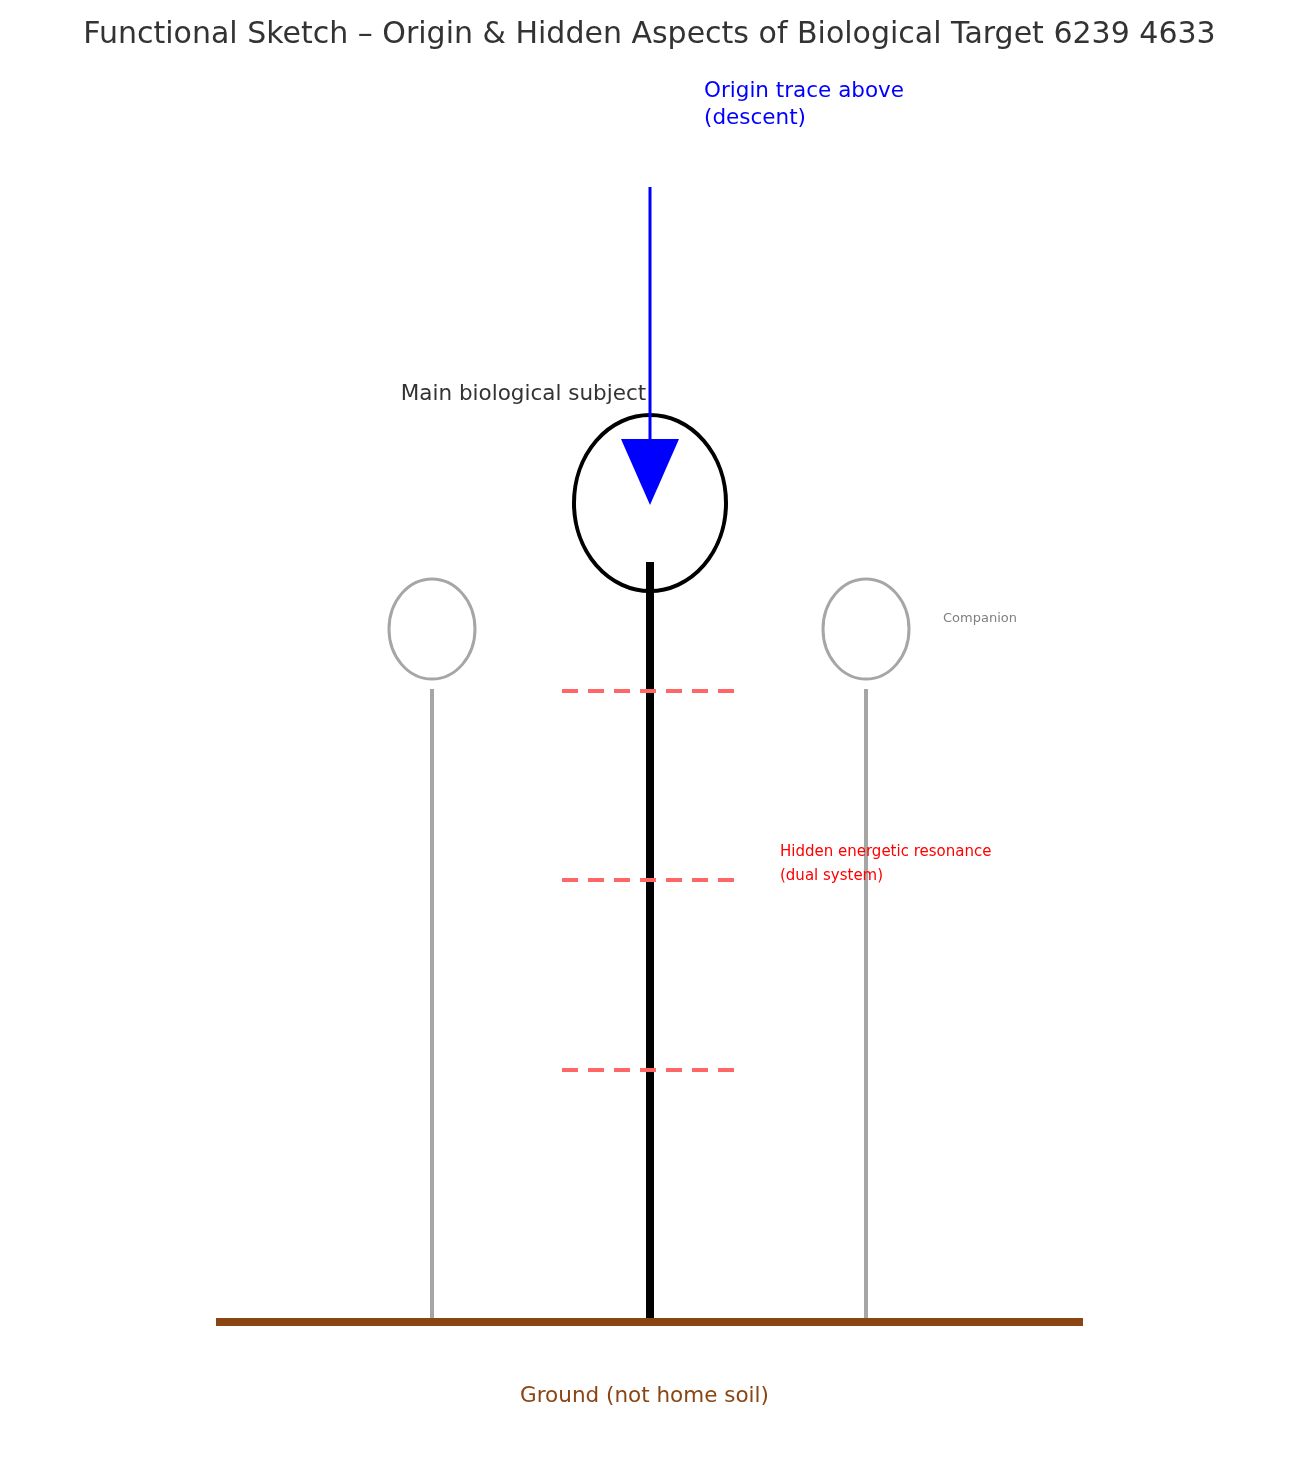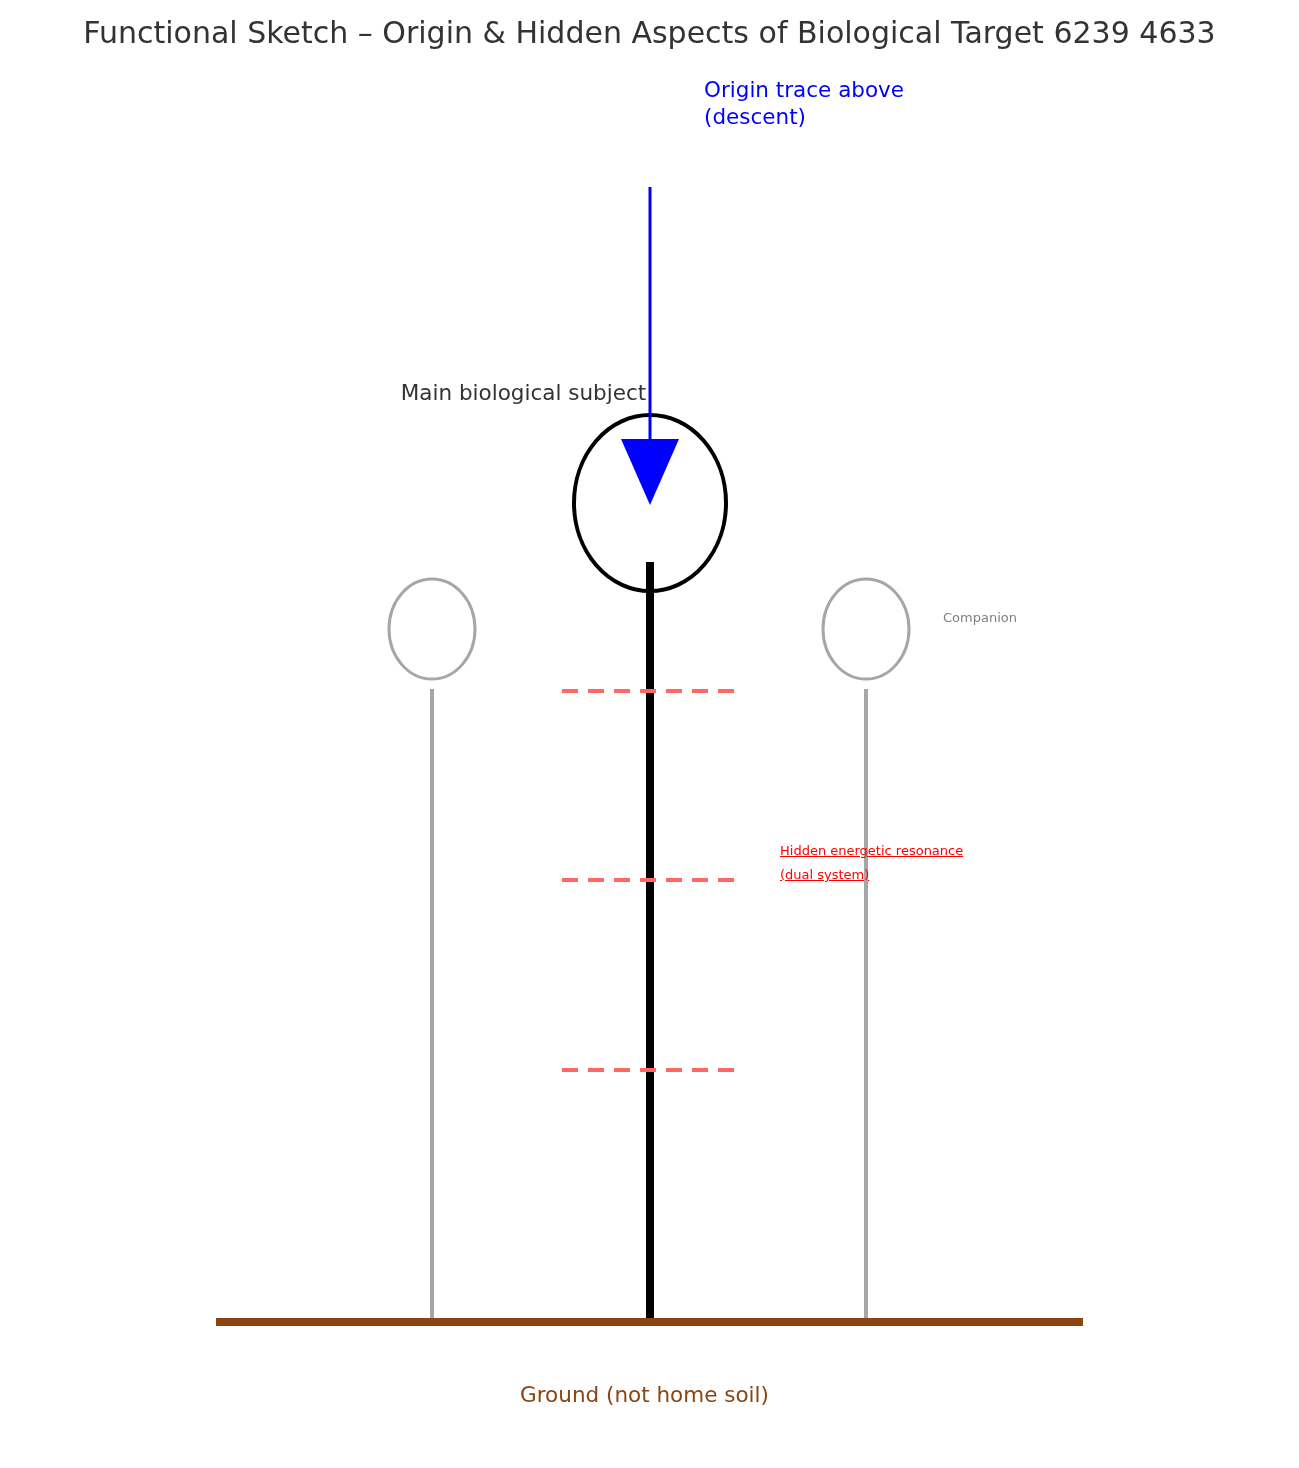--- a/index.html
+++ b/index.html
@@ -4,21 +4,21 @@
   <style>
     html, body { margin: 0; padding: 0; background: #ffffff; }
     body { width: 1299px; height: 1468px; position: relative; overflow: hidden;
            font-family: "DejaVu Sans", sans-serif; }
     svg.canvas { position: absolute; left: 0; top: 0; }
     .txt { position: absolute; white-space: pre; line-height: 1.2; }
     .title { top: 15px; left: 0; width: 1299px; text-align: center; font-size: 30px; color: #333333; }
     .origin-label { left: 704px; top: 76px; font-size: 21.5px; color: #0000ff; line-height: 27px; }
     .main-label { left: 0; width: 1047px; text-align: center; top: 380px; font-size: 21.5px; color: #333333; }
     .companion-label { left: 943px; top: 610px; font-size: 13px; color: #808080; }
-    .hidden-label { left: 780px; top: 839px; font-size: 13px; color: #ff0000; line-height: 24px; text-decoration: underline; }
+    .hidden-label { left: 780px; top: 839px; font-size: 15px; color: #ff0000; line-height: 24px; }
     .ground-label { left: 0; width: 1289px; text-align: center; top: 1382px; font-size: 21.5px; color: #8b4513; }
   </style>
 </head>
 <body>
 
 <svg class="canvas" width="1299" height="1468" viewBox="0 0 1299 1468">
 
   <g>
     <ellipse cx="432" cy="629" rx="43" ry="50" fill="none" stroke="#a6a6a6" stroke-width="3"></ellipse>
     <line x1="432" y1="689" x2="432" y2="1322" stroke="#a6a6a6" stroke-width="4"></line>

